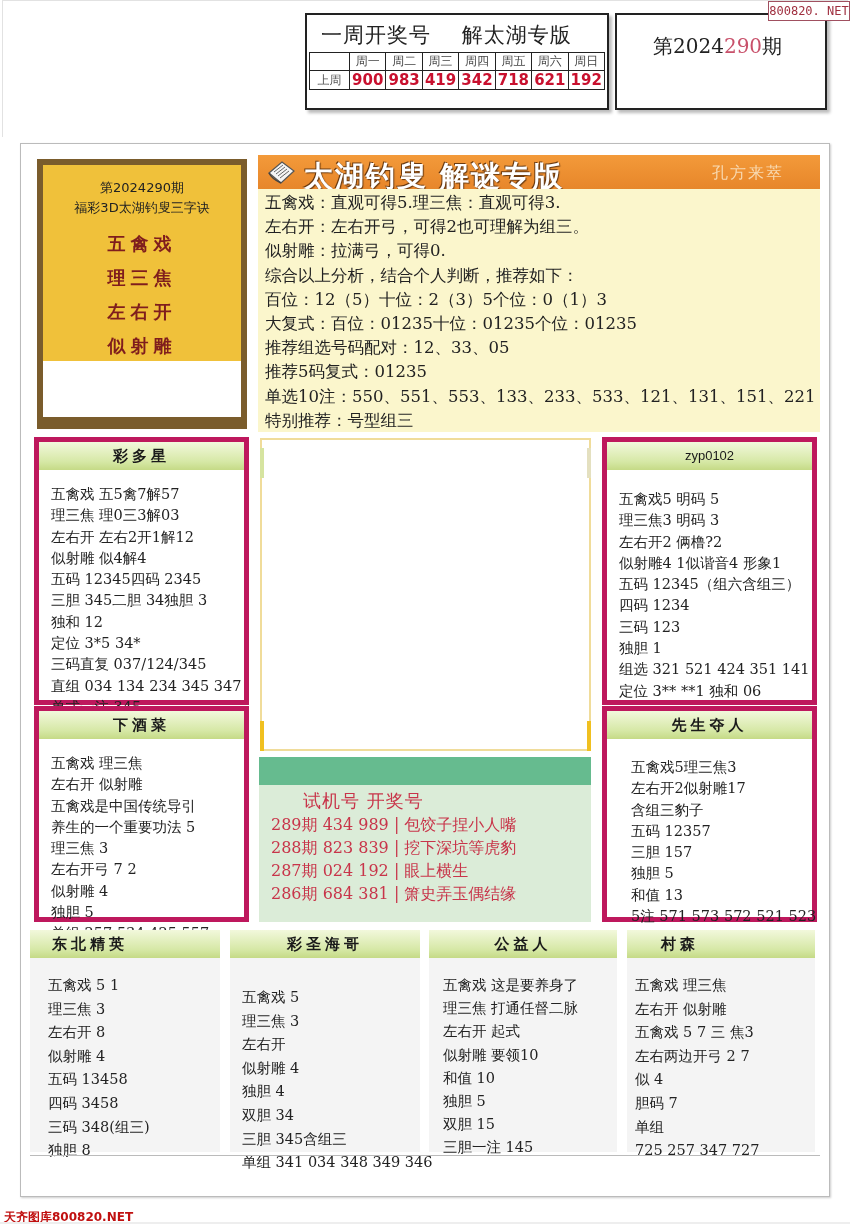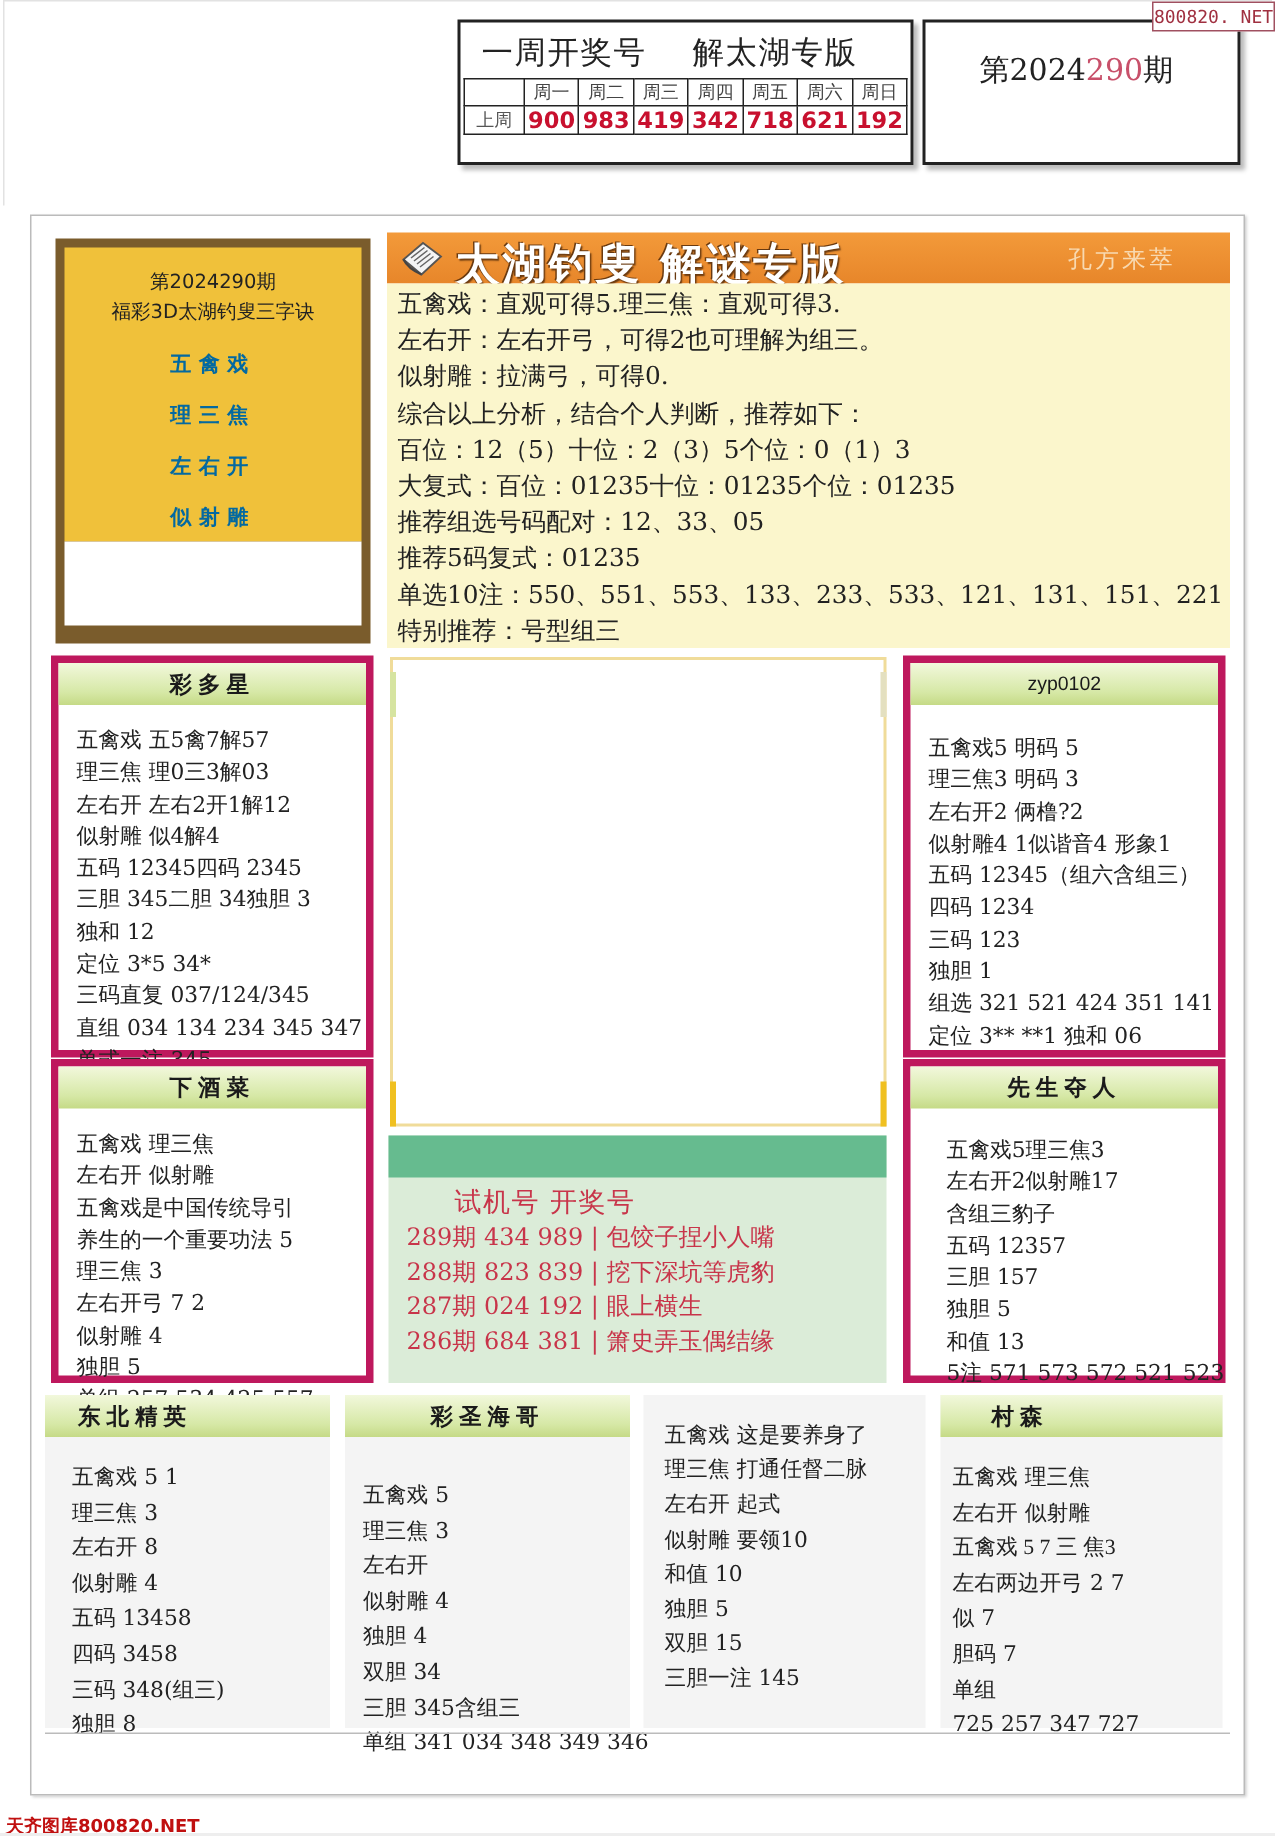--- a/index.html
+++ b/index.html
@@ -23,21 +23,21 @@
   .site-badge { position: absolute; left: 768px; top: 1px; width: 82px; height: 20px; border: 1px solid #a05060; background: #fff; color: #a03040; font-size: 12px; font-family: "DejaVu Sans Mono", monospace; text-align: center; line-height: 18px; }
 
   
   .main-panel { position: absolute; left: 20px; top: 143px; width: 810px; height: 1054px; border: 1px solid #bbb; background: #fff; box-shadow: 1px 1px 2px #ccc; }
 
   .gold-card { position: absolute; left: 37px; top: 159px; width: 210px; height: 270px; background: #7a5c2c; padding: 6px; }
   .gold-inner { width: 100%; height: 196px; background: #f0c13a; text-align: center; }
   .gold-issue { padding-top: 14px; font-size: 13px; color: #222; font-family: "DejaVu Sans", sans-serif; }
   .gold-sub { font-size: 13px; color: #222; font-family: "DejaVu Sans", sans-serif; margin-top: 2px; }
   .gold-verses { margin-top: 10px; }
-  .gold-verse { font-size: 14px; font-weight: bold; color: #0369a1; letter-spacing: 5px; line-height: 34px; font-family: Liberation Serif, serif; }
+  .gold-verse { font-size: 18px; font-weight: bold; color: #7f1d1d; letter-spacing: 5px; line-height: 34px; font-family: Liberation Serif, serif; }
   .gold-blank { width: 100%; height: 56px; background: #fff; }
 
   .riddle-header { position: absolute; left: 258px; top: 155px; width: 562px; height: 34px; background: linear-gradient(#f39a3a, #e7862a); }
   .riddle-icon { position: absolute; left: 8px; top: 4px; width: 30px; height: 26px; }
   .riddle-title { position: absolute; left: 46px; top: 2px; font-size: 29px; font-weight: bold; color: #fff; letter-spacing: 2px; text-shadow: 1px 1px 1px #6a3a10, -1px -1px 0 #6a3a10; white-space: pre; }
   .riddle-author { position: absolute; right: 36px; top: 8px; font-size: 16px; color: #f8d9b0; letter-spacing: 2px; }
 
   .riddle-body { position: absolute; left: 258px; top: 189px; width: 562px; height: 243px; background: #fbf6cc; padding: 2px 0 0 7px; }
   .riddle-line { font-size: 16.5px; line-height: 24.2px; color: #222; white-space: nowrap; }
 
@@ -240,40 +240,41 @@
     <div class="box-line" style="line-height:23.6px;">左右开</div>
     <div class="box-line" style="line-height:23.6px;">似射雕 4</div>
     <div class="box-line" style="line-height:23.6px;">独胆 4</div>
     <div class="box-line" style="line-height:23.6px;">双胆 34</div>
     <div class="box-line" style="line-height:23.6px;">三胆 345含组三</div>
     <div class="box-line" style="line-height:23.6px;">单组 341 034 348 349 346</div>
   </div>
 </div>
 
 <div class="box gray-box" style="left:429px; top:930px; width:188px; height:222px;">
+  <div class="box-head">公益人</div>
   <div class="box-body" style="padding-left:14px; padding-top:4px;">
     <div class="box-line" style="line-height:23.2px;">五禽戏 这是要养身了</div>
     <div class="box-line" style="line-height:23.2px;">理三焦 打通任督二脉</div>
     <div class="box-line" style="line-height:23.2px;">左右开 起式</div>
     <div class="box-line" style="line-height:23.2px;">似射雕 要领10</div>
     <div class="box-line" style="line-height:23.2px;">和值 10</div>
     <div class="box-line" style="line-height:23.2px;">独胆 5</div>
     <div class="box-line" style="line-height:23.2px;">双胆 15</div>
     <div class="box-line" style="line-height:23.2px;">三胆一注 145</div>
   </div>
 </div>
 
 <div class="box gray-box" style="left:627px; top:930px; width:188px; height:222px;">
   <div class="box-head" style="text-align:left; padding-left:34px;">村森</div>
   <div class="box-body" style="padding-left:8px; padding-top:4px;">
     <div class="box-line" style="line-height:23.6px;">五禽戏 理三焦</div>
     <div class="box-line" style="line-height:23.6px;">左右开 似射雕</div>
-    <div class="box-line" style="line-height:23.6px;font-family:Liberation Serif, serif;">五禽戏 5 7 三 焦3</div>
+    <div class="box-line" style="line-height:23.6px;">五禽戏 5 7 三 焦3</div>
     <div class="box-line" style="line-height:23.6px;">左右两边开弓 2 7</div>
-    <div class="box-line" style="line-height:23.6px;">似 7</div>
+    <div class="box-line" style="line-height:23.6px;">似 4</div>
     <div class="box-line" style="line-height:23.6px;">胆码 7</div>
     <div class="box-line" style="line-height:23.6px;">单组</div>
     <div class="box-line" style="line-height:23.6px;">725 257 347 727</div>
   </div>
 </div>
 
 <div class="bottom-rule"></div>
 
 <div class="footer-logo">天齐图库800820.NET</div>
 <div class="footer-line"></div>

